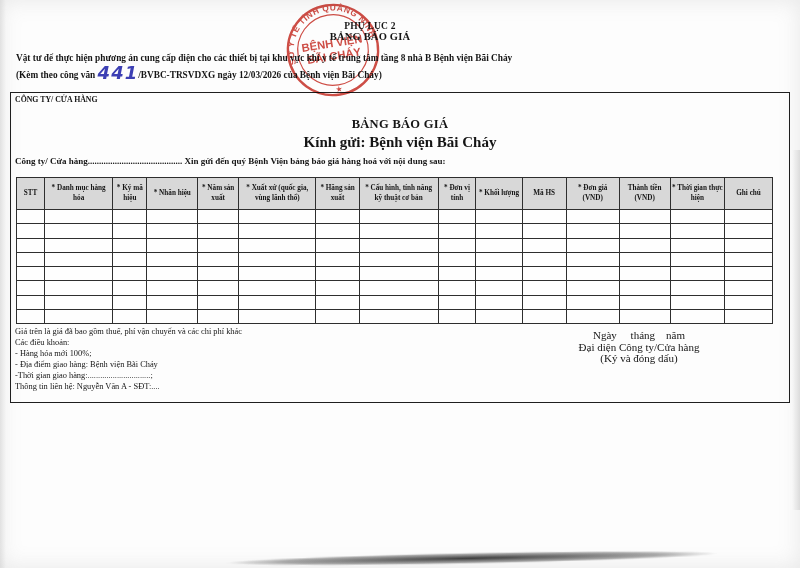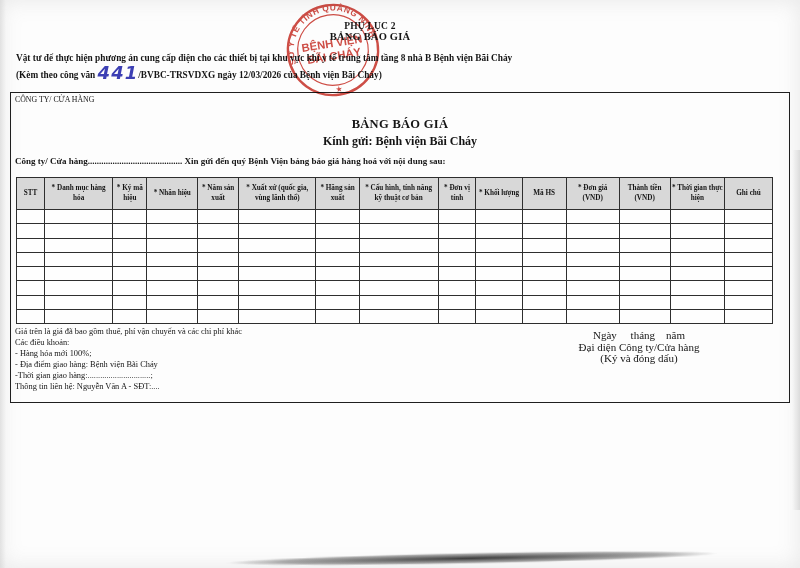--- a/index.html
+++ b/index.html
@@ -18,25 +18,25 @@
                  color:#3c3fb4; font-size:18px; letter-spacing:1px; position:relative; top:1px; }
 
   
   .stamp { position:absolute; left:284px; top:0px; width:98px; height:100px;
            transform:rotate(-9deg); opacity:.88; z-index:2; mix-blend-mode:multiply; pointer-events:none; }
   .stamp text { fill:#c9352c; font-family:"Liberation Sans","DejaVu Sans",sans-serif; }
 
   
   .form-box { position:absolute; left:10px; top:92px; width:780px; height:311px;
               border:1.5px solid #1f1f1f; background:transparent; z-index:1; }
-  .box-label { position:absolute; top:2px; left:4px; font-size:7.8px; font-weight:normal;text-align:right; }
+  .box-label { position:absolute; top:2px; left:4px; font-size:7.8px; font-weight:bold;text-align:right; }
   .form-title { position:absolute; top:24px; left:0; width:100%; text-align:center;
                 font-size:12.5px; font-weight:bold; letter-spacing:.3px; }
   .form-recipient { position:absolute; top:41px; left:0; width:100%; text-align:center;
-                    font-size:12px; font-weight:bold; }
+                    font-size:15px; font-weight:bold; }
   .intro-line { position:absolute; top:63px; left:4px; width:772px; font-size:9px; font-weight:bold; }
 
   
   .table-wrap { position:absolute; left:5px; top:84px; width:757px; }
   .table-wrap table { width:100%; border-collapse:collapse; table-layout:fixed;
                       border:1.5px solid #262626;padding-left:36px; }
   .table-wrap th, .table-wrap td { border:1px solid #2e2e2e; }
   .table-wrap th { background:#d8d8d8; font-size:7.2px; font-weight:bold; text-align:center;
                    vertical-align:middle; height:32px; line-height:1.3; padding:0 1px;
                    overflow:hidden; }

